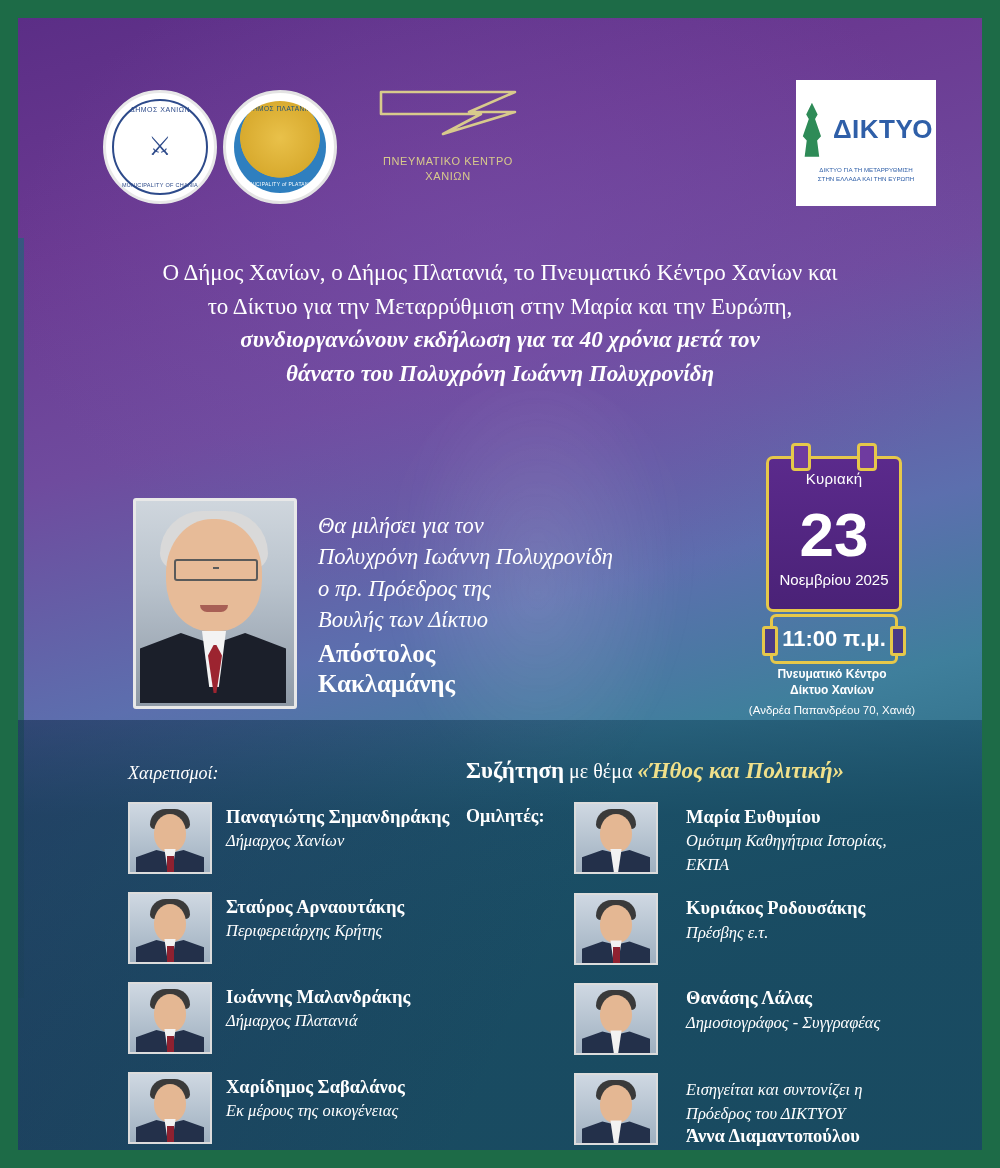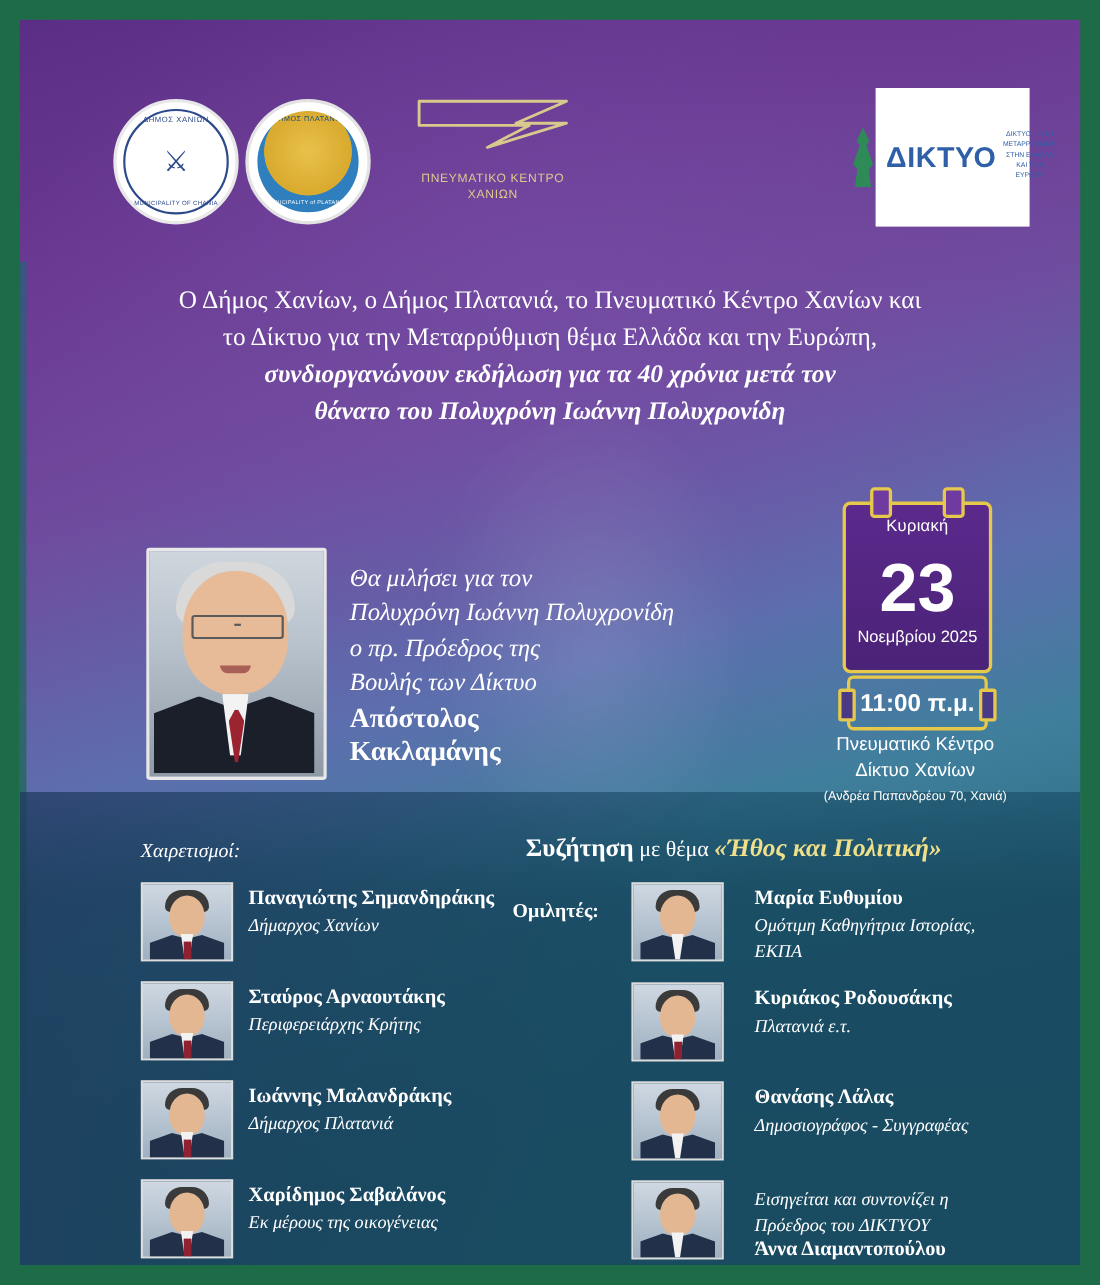--- a/index.html
+++ b/index.html
@@ -84,21 +84,21 @@
   .logo-pkx{position:absolute;left:330px;top:12px;width:200px;text-align:center;color:#d7c98a;}
   .logo-pkx .mark{margin:0 auto 6px;width:150px;height:62px;}
   .logo-pkx .cap{
     font-family:"Liberation Sans",sans-serif;font-size:11px;letter-spacing:.6px;line-height:1.35;color:#d8ca8c;
   }
 
   .logo-diktyo{
     position:absolute;left:778px;top:10px;width:140px;height:126px;background:#ffffff;
     display:flex;align-items:center;justify-content:center;
   }
-  .logo-diktyo .dk-wrap{display:flex;gap:6px;}
+  .logo-diktyo .dk-wrap{display:flex;align-items:center;gap:6px;flex-direction:column;}
   .dk-row{display:flex;align-items:center;gap:8px;}
   .dk-flame{width:26px;height:54px;background:#2e8b57;clip-path:polygon(50% 0,72% 22%,62% 30%,85% 62%,70% 70%,78% 100%,22% 100%,30% 70%,15% 62%,38% 30%,28% 22%);}
   .dk-name{font-family:"Liberation Sans",sans-serif;font-size:26px;font-weight:bold;color:#2f5fa8;letter-spacing:.5px;}
   .dk-sub{font-family:"Liberation Sans",sans-serif;font-size:6.2px;color:#2f5fa8;text-align:center;line-height:1.5;margin-top:2px;}
 
   
   .headline{
     position:absolute;top:238px;left:50px;width:864px;text-align:center;color:#ffffff;
     font-size:23px;line-height:1.46;
   }
@@ -146,31 +146,31 @@
     color:#ffffff;font-family:"Liberation Sans",sans-serif;font-weight:bold;font-size:22px;
   }
   .timebox:before,.timebox:after{
     content:"";position:absolute;top:9px;width:10px;height:24px;background:#4a3a86;border:3px solid #e6c84a;border-radius:3px;
   }
   .timebox:before{left:-11px;} .timebox:after{right:-11px;}
 
   .venue{
     position:absolute;left:680px;top:648px;width:268px;text-align:center;color:#ffffff;
   }
-  .venue .v1{font-family:"Liberation Sans",sans-serif;font-weight:normal;font-size:17px;line-height:1.35;}
+  .venue .v1{font-family:"Liberation Sans",sans-serif;font-weight:bold;font-size:12px;line-height:1.35;}
   .venue .v2{font-family:"Liberation Sans",sans-serif;font-size:11.5px;margin-top:6px;}
 
   
   .col-left{position:absolute;left:110px;top:745px;width:330px;}
   .col-right{position:absolute;left:448px;top:740px;width:470px;}
   .h-greet{color:#ffffff;font-size:18px;font-style:italic;}
-  .h-disc{color:#ffffff;font-size:23px;font-weight:bold;margin-left:12px;}
+  .h-disc{color:#ffffff;font-size:23px;font-weight:bold;}
   .h-disc .thin{font-weight:normal;font-size:20px;}
   .h-disc .theme{font-style:italic;color:#f0e08a;}
-  .h-speakers{color:#ffffff;font-size:18px;font-weight:bold;position:absolute;left:0;top:60px;}
+  .h-speakers{color:#ffffff;font-size:18px;font-weight:bold;position:absolute;left:0;top:48px;}
 
   .person{display:flex;align-items:flex-start;gap:14px;margin-top:18px;}
   .thumb{
     width:80px;height:68px;border:2px solid #dcdcdc;flex:0 0 auto;position:relative;overflow:hidden;
     background:linear-gradient(180deg,#cfd8e2,#9fb0c0);
   }
   .t-face{position:absolute;left:24px;top:10px;width:32px;height:38px;border-radius:50% 50% 46% 46%;background:#e4b793;}
   .t-hair{position:absolute;left:20px;top:5px;width:40px;height:20px;border-radius:20px 20px 6px 6px;background:#3a3a3a;}
   .t-body{position:absolute;left:6px;top:46px;width:68px;height:24px;background:#23304a;clip-path:polygon(0 100%,0 30%,30% 0,50% 14%,70% 0,100% 30%,100% 100%);}
   .t-shirt{position:absolute;left:30px;top:45px;width:20px;height:24px;background:#f2f2f2;clip-path:polygon(22% 0,78% 0,60% 100%,40% 100%);}
@@ -230,21 +230,21 @@
         <div class="dk-sub">
           <div>ΔΙΚΤΥΟ ΓΙΑ ΤΗ ΜΕΤΑΡΡΥΘΜΙΣΗ</div>
           <div>ΣΤΗΝ ΕΛΛΑΔΑ ΚΑΙ ΤΗΝ ΕΥΡΩΠΗ</div>
         </div>
       </div>
     </div>
   </div>
 
   <div class="headline">
     <div class="l1">Ο Δήμος Χανίων, ο Δήμος Πλατανιά, το Πνευματικό Κέντρο Χανίων και</div>
-    <div class="l2">το Δίκτυο για την Μεταρρύθμιση θέμα Ελλάδα και την Ευρώπη,</div>
+    <div class="l2">το Δίκτυο για την Μεταρρύθμιση στην Μαρία και την Ευρώπη,</div>
     <div class="l3">συνδιοργανώνουν εκδήλωση για τα 40 χρόνια μετά τον</div>
     <div class="l4">θάνατο του Πολυχρόνη Ιωάννη Πολυχρονίδη</div>
   </div>
 
   <div class="portrait">
     <div class="p-suit"></div>
     <div class="p-hair"></div>
     <div class="p-face"></div>
     <div class="p-glass"></div>
     <div class="p-mouth"></div>
@@ -364,21 +364,21 @@
     <div class="person">
       <div class="thumb">
           <div class="t-body"></div>
           <div class="t-hair"></div>
           <div class="t-face"></div>
           <div class="t-shirt"></div>
           <div class="t-tie"></div>
         </div>
       <div class="ptext">
         <div class="pname">Κυριάκος Ροδουσάκης</div>
-        <div class="prole">Πλατανιά ε.τ.</div>
+        <div class="prole">Πρέσβης ε.τ.</div>
       </div>
     </div>
 
     <div class="person">
       <div class="thumb">
           <div class="t-body"></div>
           <div class="t-hair"></div>
           <div class="t-face"></div>
           <div class="t-shirt"></div>
         </div>

